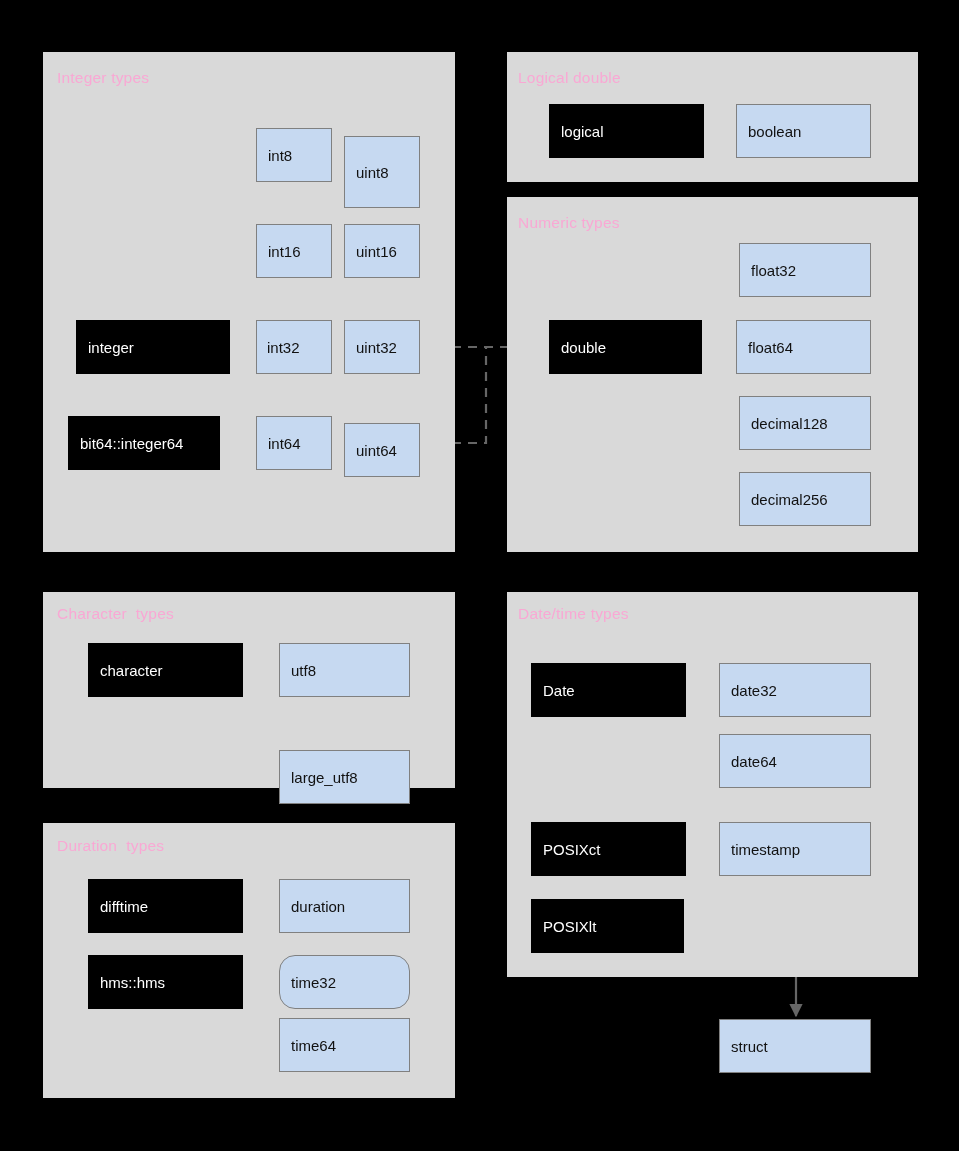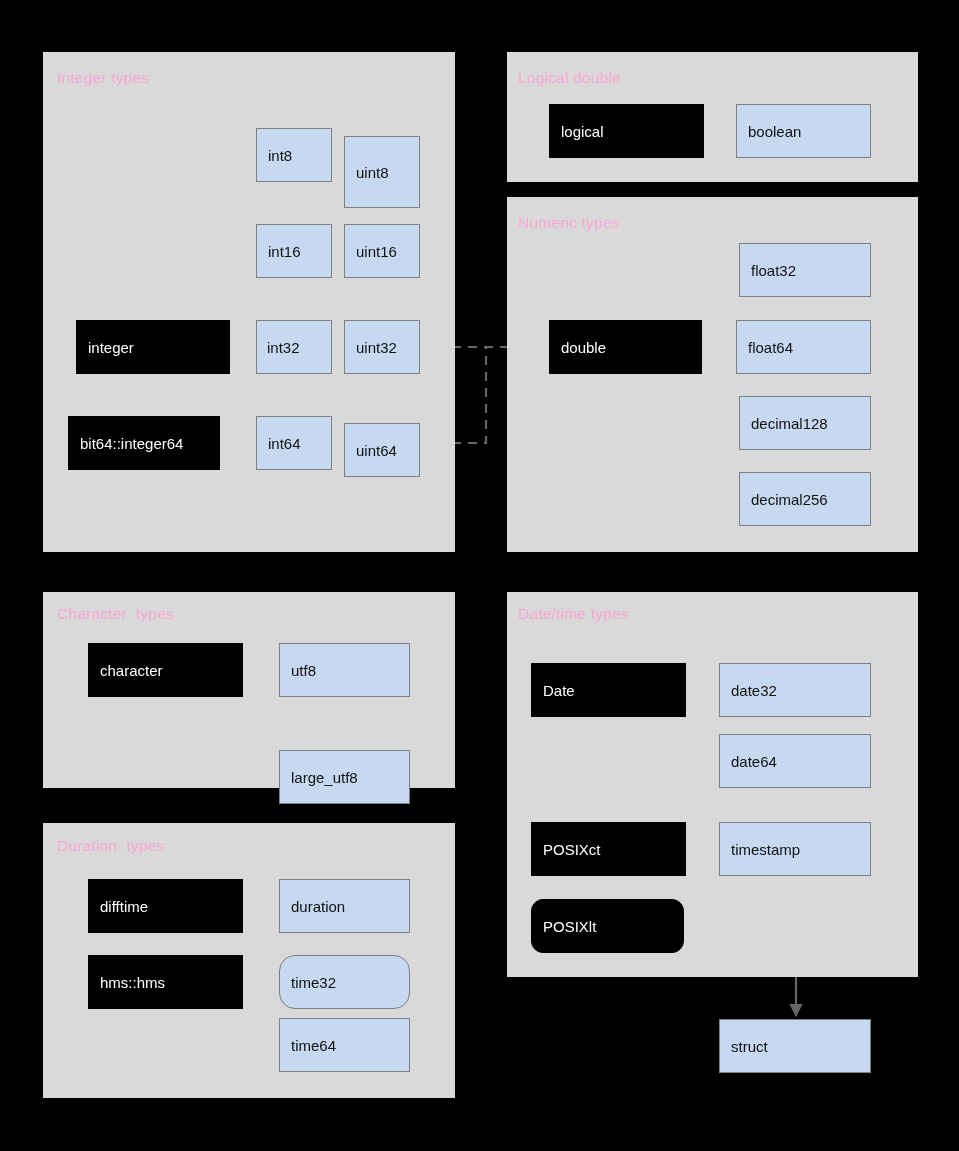--- a/index.html
+++ b/index.html
@@ -238,21 +238,21 @@
   </div>
   <div class="node blue" style="left:719px; top:734px; width:152px; height:54px;">
     <span>date64</span>
   </div>
   <div class="node black" style="left:531px; top:822px; width:155px; height:54px;">
     <span>POSIXct</span>
   </div>
   <div class="node blue" style="left:719px; top:822px; width:152px; height:54px;">
     <span>timestamp</span>
   </div>
-  <div class="node black" style="left:531px; top:899px; width:153px; height:54px;border-radius:12px;">
+  <div class="node black" style="left:531px; top:899px; width:153px; height:54px;">
     <span>POSIXlt</span>
   </div>
 
   <div class="node blue" style="left:719px; top:1019px; width:152px; height:54px;">
     <span>struct</span>
   </div>
 
 </div>
 
 </body></html>

